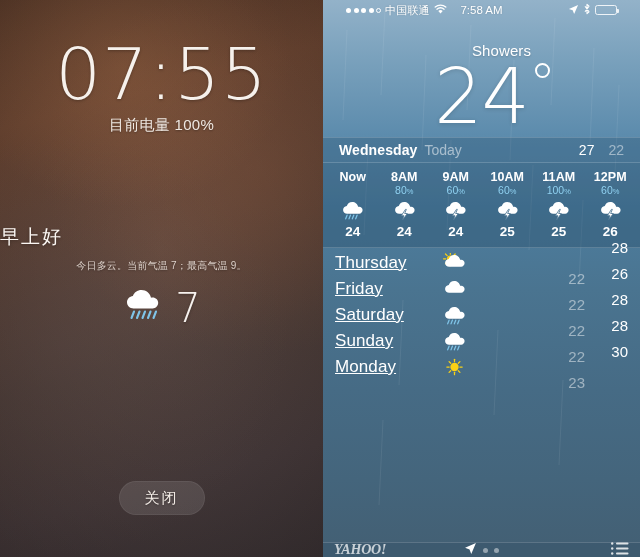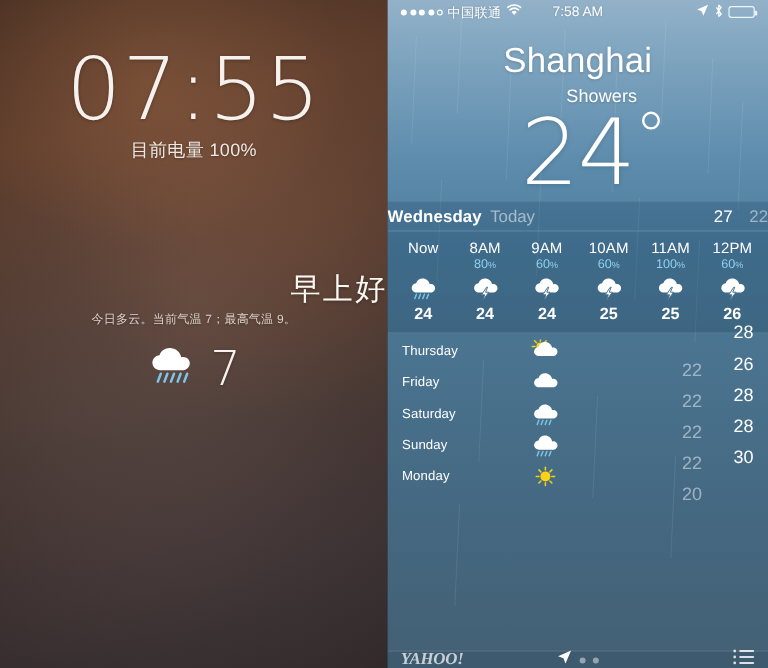--- a/index.html
+++ b/index.html
@@ -32,22 +32,22 @@
     font-size:72px; font-weight:100; color:#f6f1ec; letter-spacing:1px;
     line-height:1; text-shadow:0 1px 3px rgba(0,0,0,0.28);
     font-family:"DejaVu Sans", sans-serif;
   }
   .ls-battery {
     position:absolute; top:116px; left:0; right:0; text-align:center;
     font-size:15px; font-weight:400; color:#efe8e2; letter-spacing:0.3px;
     text-shadow:0 1px 2px rgba(0,0,0,0.3);
   }
   .ls-greeting {
-    position:absolute; top:224px; left:0; right:0; text-align:right;
-    font-size:25px; font-weight:500; color:#fbf7f3; letter-spacing:2px;
+    position:absolute; top:224px; left:0; right:0; text-align:left;
+    font-size:19px; font-weight:500; color:#fbf7f3; letter-spacing:2px;
     text-shadow:0 1px 3px rgba(0,0,0,0.32);
   }
   .ls-summary {
     position:absolute; top:259px; left:0; right:0; text-align:center;
     font-size:10px; font-weight:400; color:#ded2cb; letter-spacing:0.2px;
     text-shadow:0 1px 2px rgba(0,0,0,0.3);
   }
   .ls-cur {
     position:absolute; top:288px; left:0; right:0;
     display:flex; align-items:center; justify-content:center; gap:9px;
@@ -68,21 +68,21 @@
 
   
   .weather {
     position:relative; width:317px; height:557px; overflow:hidden;
     background:linear-gradient(180deg,#93b2c9 0%, #7ba2bd 10%, #5d8cad 24%, #4d7d9e 38%, #4a7490 52%, #466b85 70%, #44657c 86%, #435f73 100%);
   }
   .rainlines { position:absolute; inset:0; opacity:0.35; pointer-events:none; }
 
   .statusbar {
     position:relative; z-index:3; height:20px; display:flex; align-items:center;
-    padding:0 11px; color:#ffffff; font-size:11px; font-weight:500;
+    padding:0 23px; color:#ffffff; font-size:11px; font-weight:500;
     text-shadow:0 0 2px rgba(0,0,0,0.18);
   }
   .sb-left { display:flex; align-items:center; gap:4px; }
   .dots { display:flex; align-items:center; gap:2.5px; }
   .dot { width:5px; height:5px; border-radius:50%; background:#fff; }
   .dot.hollow { background:transparent; border:1px solid #fff; width:5px; height:5px; }
   .carrier { font-size:11px; letter-spacing:0.2px; }
   .sb-center { position:absolute; left:0; right:0; text-align:center; font-size:11.5px; font-weight:500; }
   .sb-right { margin-left:auto; display:flex; align-items:center; gap:4px; position:relative; z-index:2; }
   .battery-shell {
@@ -111,48 +111,48 @@
     font-family:"DejaVu Sans", sans-serif;
     text-shadow:0 1px 4px rgba(0,0,0,0.16);
   }
   .deg {
     position:absolute; top:6px; right:-21px; width:15px; height:15px;
     border:2px solid #fff; border-radius:50%;
   }
 
   .band { position:relative; z-index:3; background:rgba(30,66,94,0.17); }
   .hdrrow {
-    display:flex; align-items:center; height:26px; padding:0 0;
+    display:flex; align-items:center; height:26px; padding:0 16px;
     color:#fff; border-top:1px solid rgba(255,255,255,0.17);
     border-bottom:1px solid rgba(255,255,255,0.17);
     background:rgba(30,66,94,0.10);
   }
   .hdr-day { font-size:14px; font-weight:700; letter-spacing:0.1px; }
   .hdr-today { font-size:14px; font-weight:400; color:rgba(255,255,255,0.52); margin-left:7px; }
   .hdr-temps { margin-left:auto; display:flex; gap:14px; font-size:14px; }
   .t-hi { color:#ffffff; font-weight:400;margin-left:43px; }
   .t-lo { color:rgba(255,255,255,0.48); font-weight:400; }
 
   .hourly {
     display:flex; padding:7px 4px 8px 4px; color:#fff;
     background:rgba(30,66,94,0.16);
     border-bottom:1px solid rgba(255,255,255,0.17);
   }
   .hour { flex:1; text-align:center; }
-  .h-time { font-size:12.5px; font-weight:400; letter-spacing:0.1px; }
+  .h-time { font-size:12.5px; font-weight:700; letter-spacing:0.1px; }
   .h-pop { font-size:10.5px; color:#8fd0f0; height:13px; line-height:13px; font-weight:500;text-align:center; }
   .h-pop .pct { font-size:7.5px; }
   .h-icon { height:24px; display:flex; align-items:center; justify-content:center; margin:1px 0 2px; }
   .h-temp { font-size:13.5px; font-weight:600; }
 
   .daily { position:relative; z-index:3; padding:2px 0 0 0; }
   .drow {
     display:flex; align-items:center; height:26px; padding:0 12px; color:#fff;
   }
-  .d-name { font-size:11px; font-weight:400; letter-spacing:0.1px; width:96px; }
+  .d-name { font-size:17px; font-weight:400; letter-spacing:0.1px; width:96px;text-decoration:underline; }
   .d-icon { width:46px; display:flex; align-items:center; justify-content:center; }
   .d-temps { margin-left:auto; display:flex; gap:14px; font-size:15px;flex-direction:column; }
 
   .tabbar {
     position:absolute; bottom:0; left:0; right:0; z-index:4; height:15px;
     display:flex; align-items:center; padding:0 11px;
     border-top:1px solid rgba(255,255,255,0.16);
     background:rgba(40,72,94,0.20);
   }
   .yahoo {
@@ -191,20 +191,21 @@
                 <line x1="23" y1="22.5" x2="20.5" y2="29"></line>
                 <line x1="28.5" y1="22.5" x2="26" y2="29"></line>
                 <line x1="34" y1="22.5" x2="31.5" y2="29"></line>
               </g>
             </g>
           </svg>
         </span>
         <span class="ls-cur-temp">7</span>
       </div>
 
+      <div class="ls-dismiss">关闭</div>
     </div>
   </div>
 
   <div class="weather">
 
     <svg class="rainlines" width="317" height="557" viewBox="0 0 317 557" preserveAspectRatio="none">
       <g stroke="#ffffff" stroke-width="0.7" opacity="0.30">
         <line x1="24" y1="30" x2="20" y2="120"></line>
         <line x1="62" y1="10" x2="58" y2="95"></line>
         <line x1="103" y1="55" x2="99" y2="150"></line>
@@ -257,21 +258,20 @@
           </svg>
         </span>
         <span class="battery-shell">
           <span class="battery-fill"></span>
           <span class="battery-cap"></span>
         </span>
       </div>
     </div>
 
     <div class="hero">
-      <div class="city">Shanghai</div>
       <div class="cond">Showers</div>
       <div class="bigtemp">
         <span>24</span>
         <span class="deg"></span>
       </div>
     </div>
 
     <div class="band">
       <div class="hdrrow">
         <span class="hdr-day">Wednesday</span>
@@ -445,21 +445,21 @@
                   <line x1="10.47" y1="7.47" x2="8.49" y2="5.49"></line>
                   <line x1="15.00" y1="5.60" x2="15.00" y2="2.80"></line>
                   <line x1="19.53" y1="7.47" x2="21.51" y2="5.49"></line>
                 </g>
                 <circle cx="15" cy="12" r="5" fill="#fcd116"></circle>
               </g>
             </svg>
           </span>
           <span class="d-temps">
             <span class="t-hi">30</span>
-            <span class="t-lo">20</span>
+            <span class="t-lo">23</span>
           </span>
         </div>
       </div>
 
     <div class="tabbar">
       <span class="yahoo">YAHOO!</span>
       <span class="pager">
         <span>
           <svg width="13" height="13" viewBox="0 0 12 12">
             <path d="M11 1 1 5.4l4.1 1.5L6.7 11z" fill="#fff"></path>

